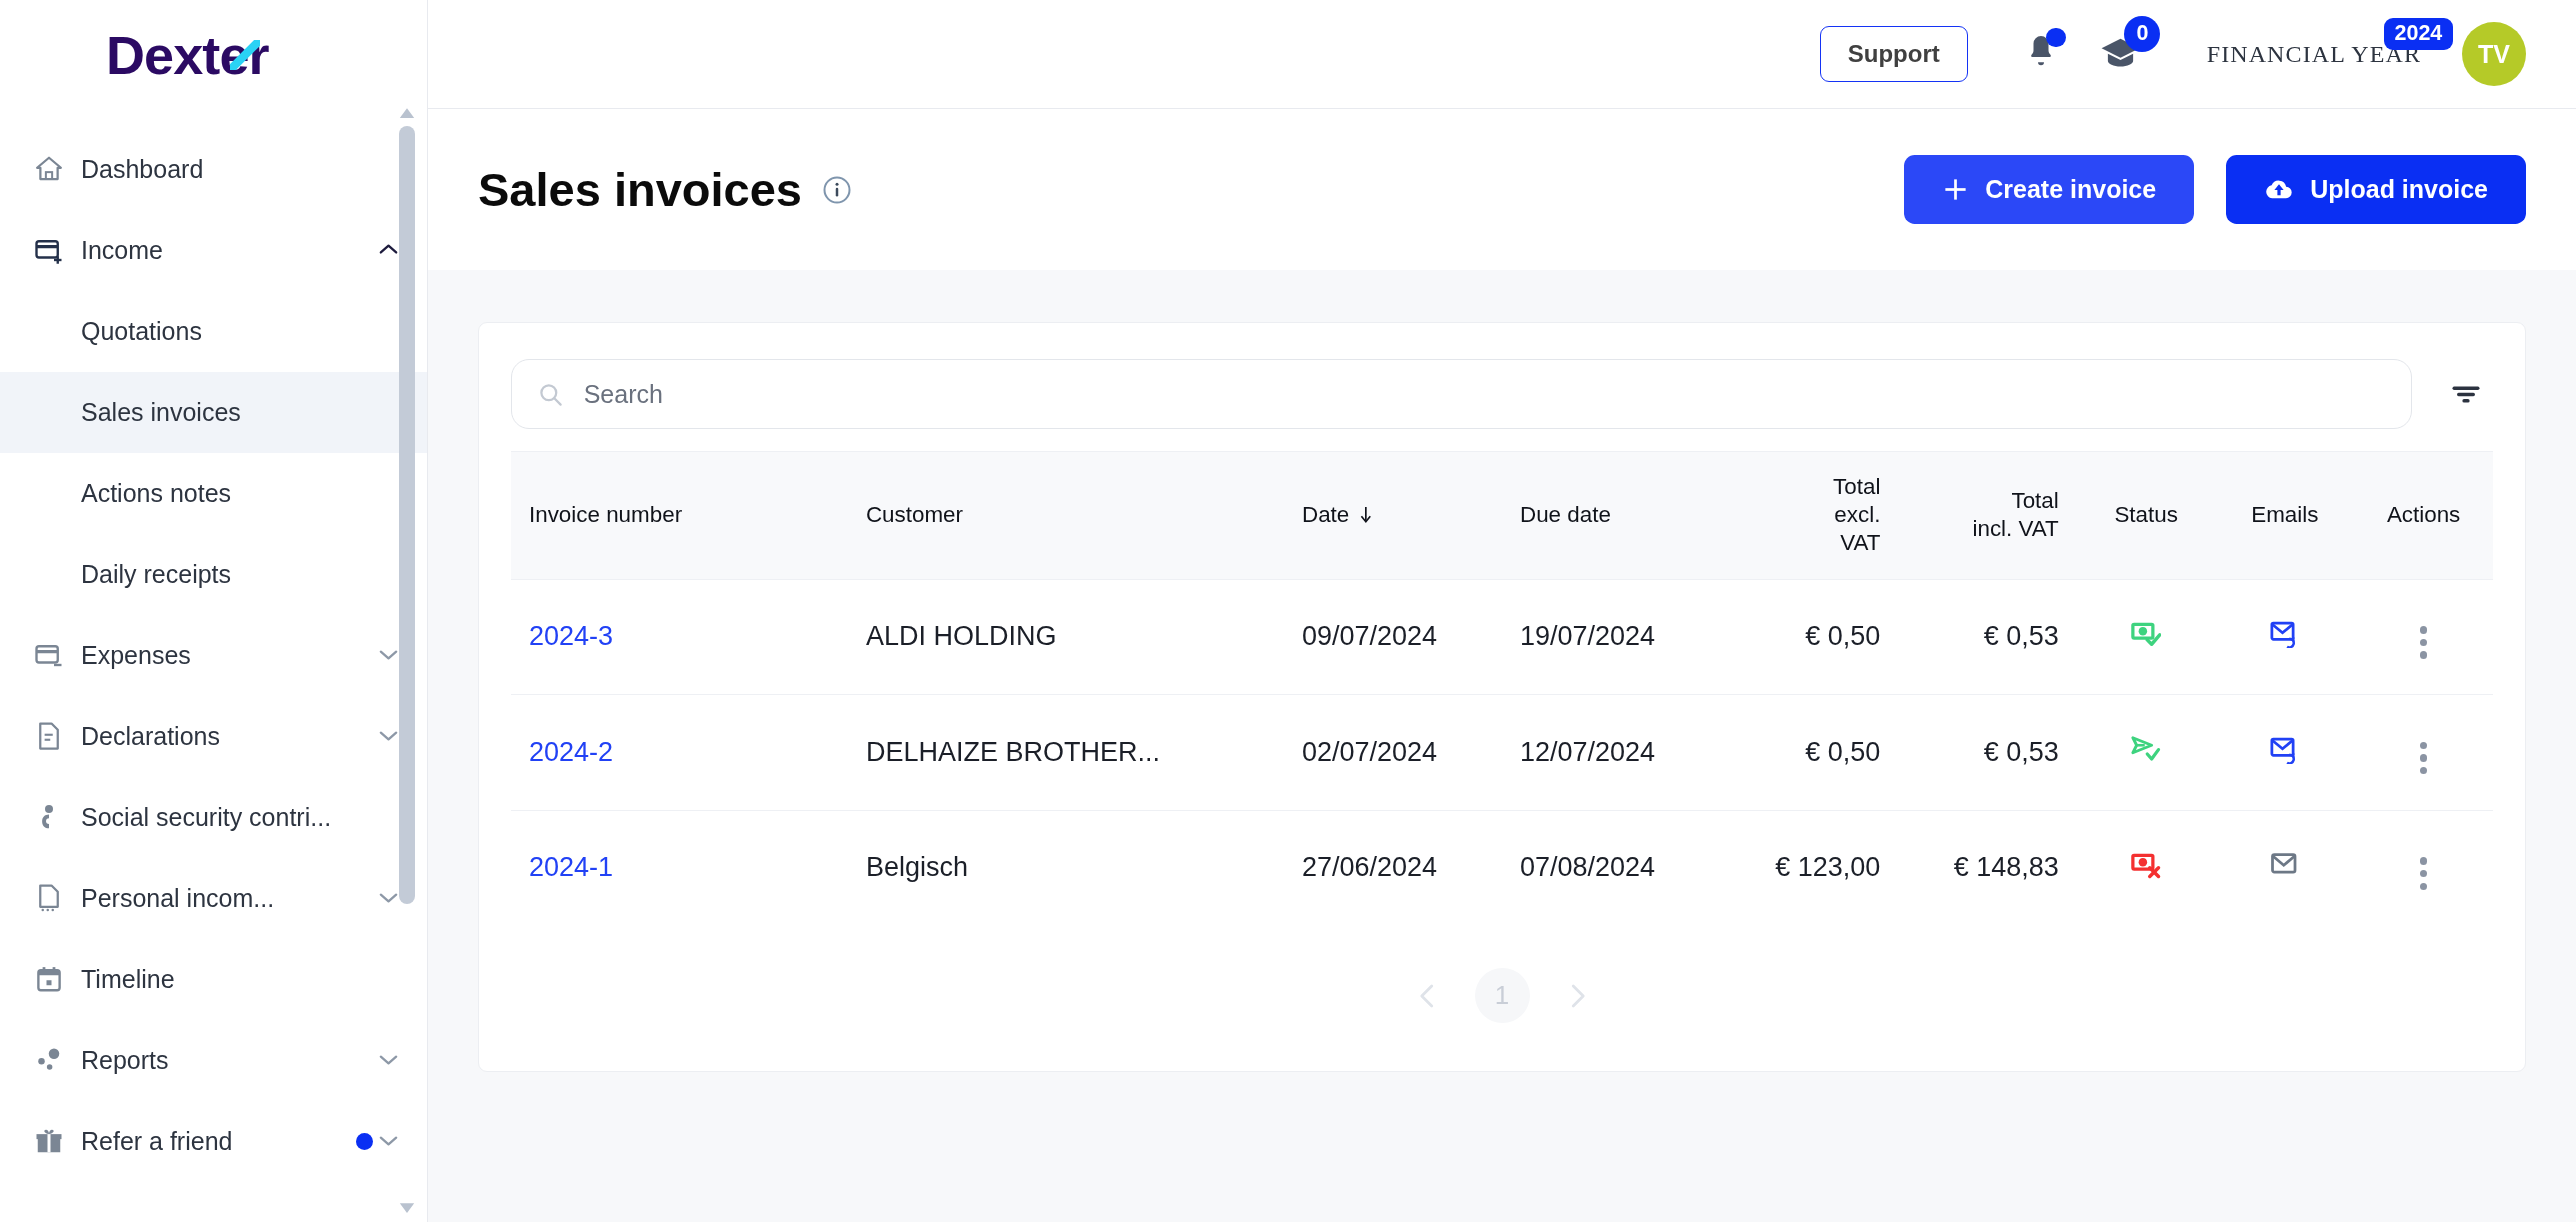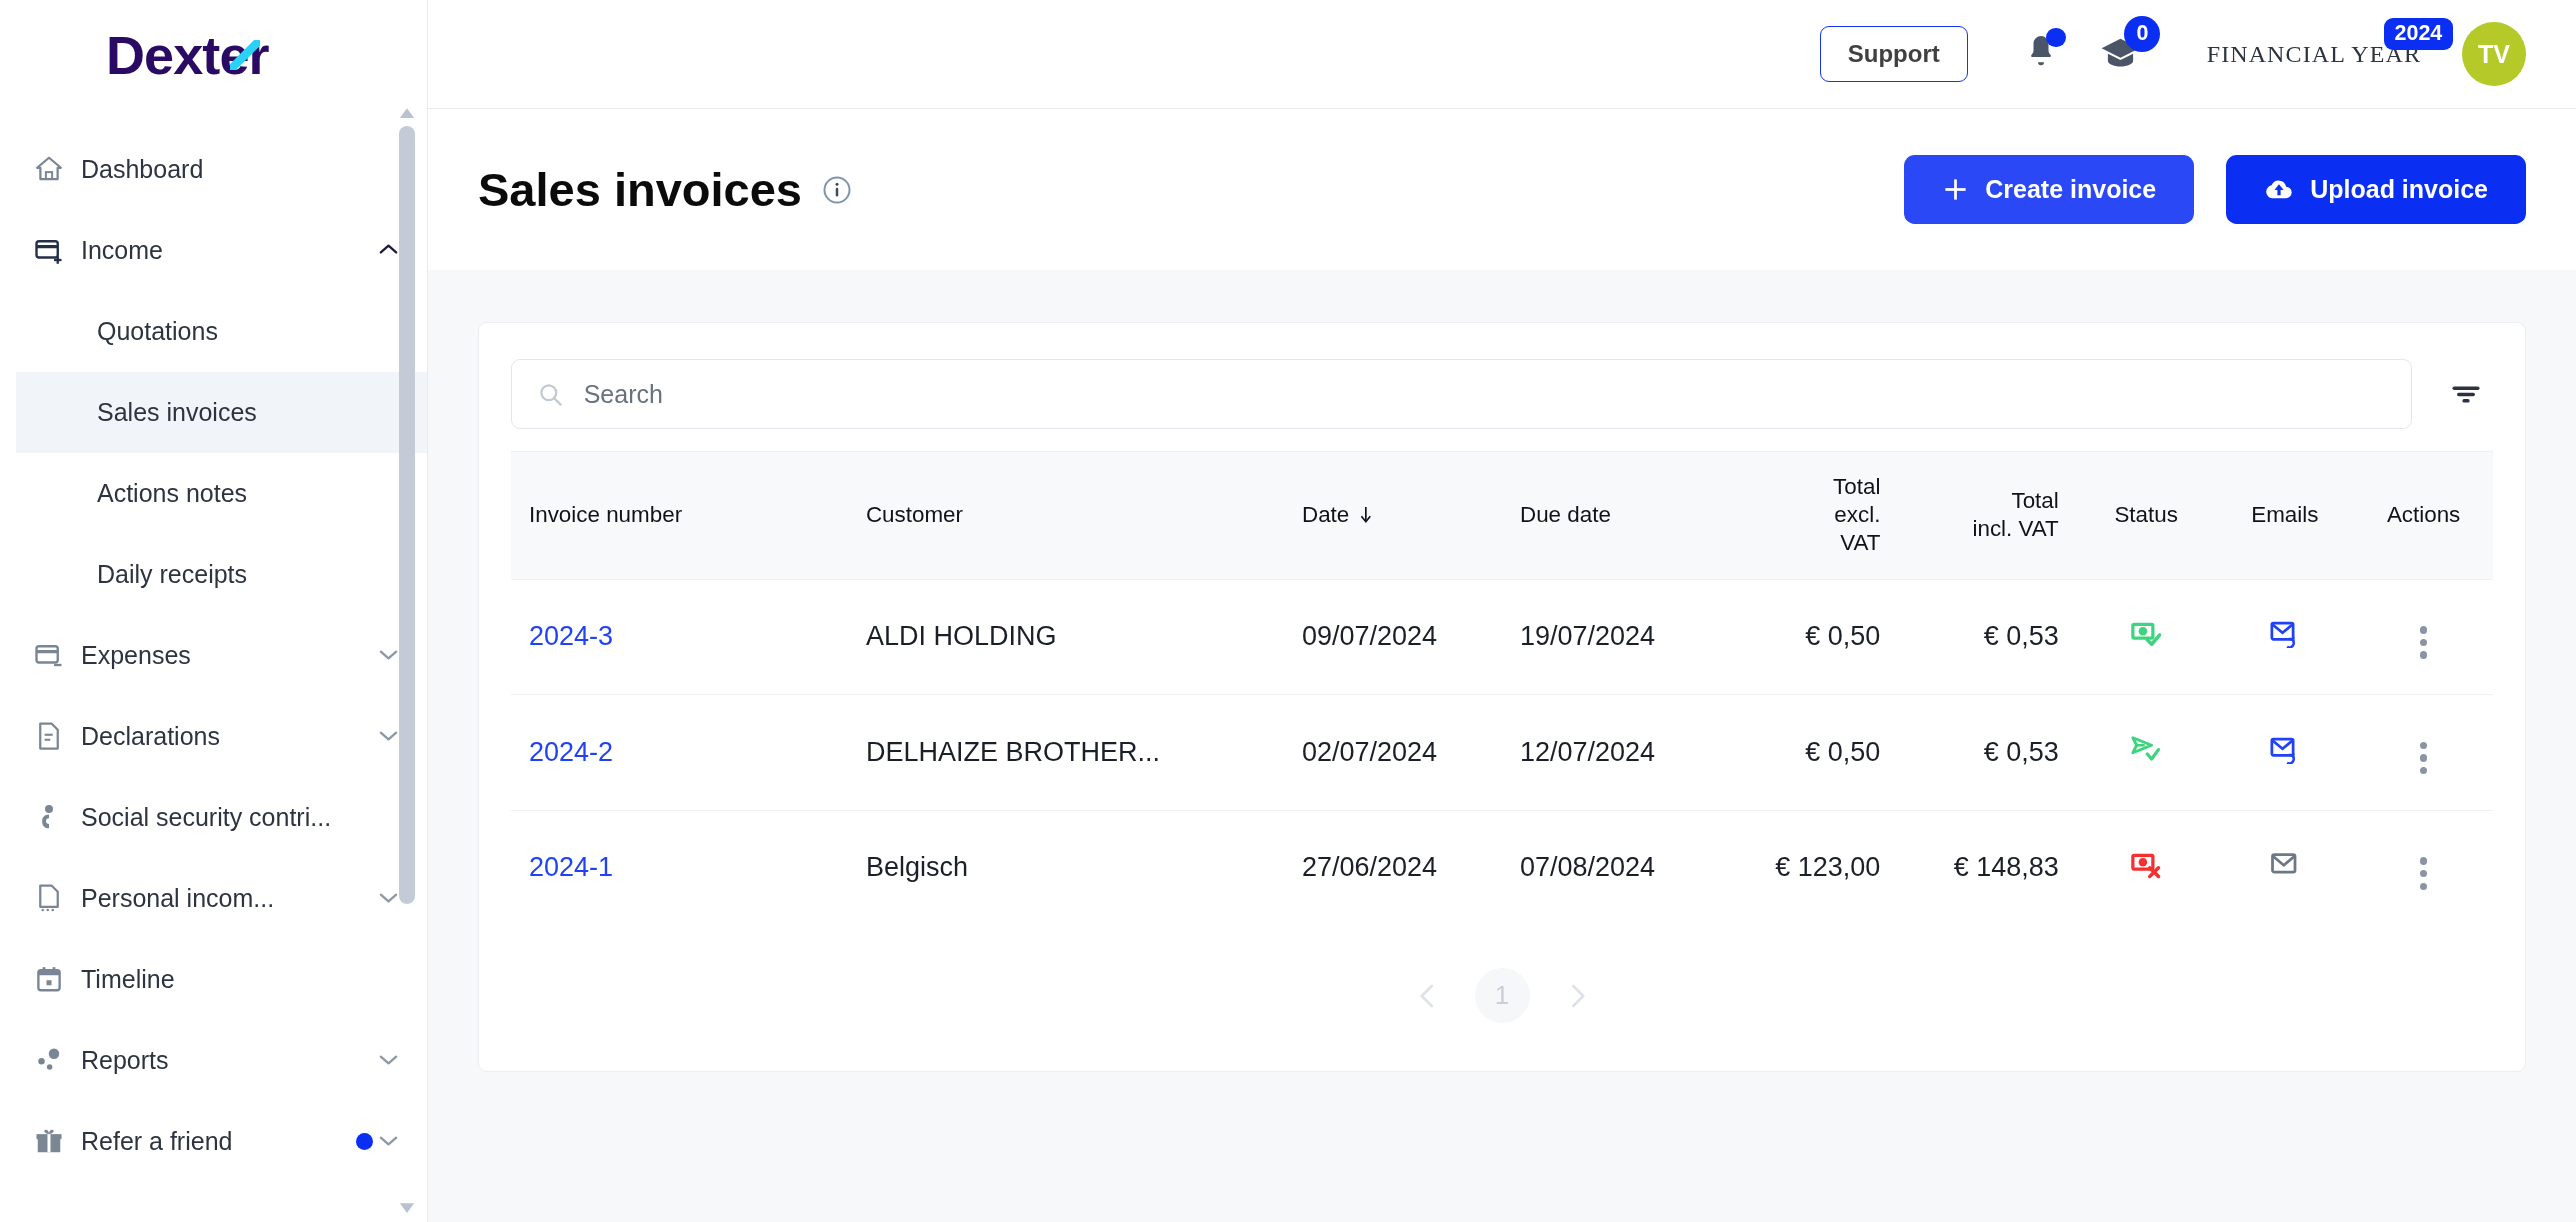--- a/index.html
+++ b/index.html
@@ -38,21 +38,21 @@
     cursor: pointer; position: relative;
   }
   .nav-item .ico {
     width: 47px; min-width: 47px; display: flex; align-items: center;
     color: #7b8694;
   }
   .nav-item .lbl {
     font-size: 25px; color: #2d3440; white-space: nowrap;
     overflow: hidden; text-overflow: ellipsis; flex: 1;
   }
-  .nav-item.sub { padding-left: 81px; margin-left: 16px; }
+  .nav-item.sub { padding-left: 81px; }
   .nav-item.sub .lbl { font-size: 25px; }
   .nav-item.active { background: #f1f4f9; }
   .chev {
     width: 23px; height: 23px; color: #8d98a7; flex: 0 0 auto;
   }
   .chev.up { color: #1d1b3d; }
   .dot-blue {
     width: 17px; height: 17px; border-radius: 50%;
     background: #0a2ff3; flex: 0 0 auto; margin-right: 3.6px;
   }
@@ -128,21 +128,21 @@
 
   .content {
     flex: 1; background: #f7f8fa; padding: 52px 50px 0 50px;
   }
   .card {
     background: #fff; border-radius: 9px; border: 0.9px solid #eceef2;
     padding: 36px 32px 0 32px;
   }
   .searchrow { display: flex; align-items: center; gap: 27px; padding: 0 0 21.5px 0; }
   .search {
-    flex: 1; height: 70px; border: 0.9px solid #e3e6eb; border-radius: 9px;
+    flex: 1; height: 70px; border: 0.9px solid #e3e6eb; border-radius: 18px;
     display: flex; align-items: center; padding: 0 25px; gap: 19.7px; background:#fff;
   }
   .search input {
     border: none; outline: none; font-size: 25px; color: #3c4250;
     flex: 1; background: transparent; font-family: "Liberation Sans", sans-serif;
   }
   .search input::placeholder { color: #6a717e; }
   .filter-btn { width: 54px; height: 54px; display: flex; align-items: center; justify-content: center; cursor: pointer; color: #2c3340; }
 
   table { width: 100%; border-collapse: collapse; }

